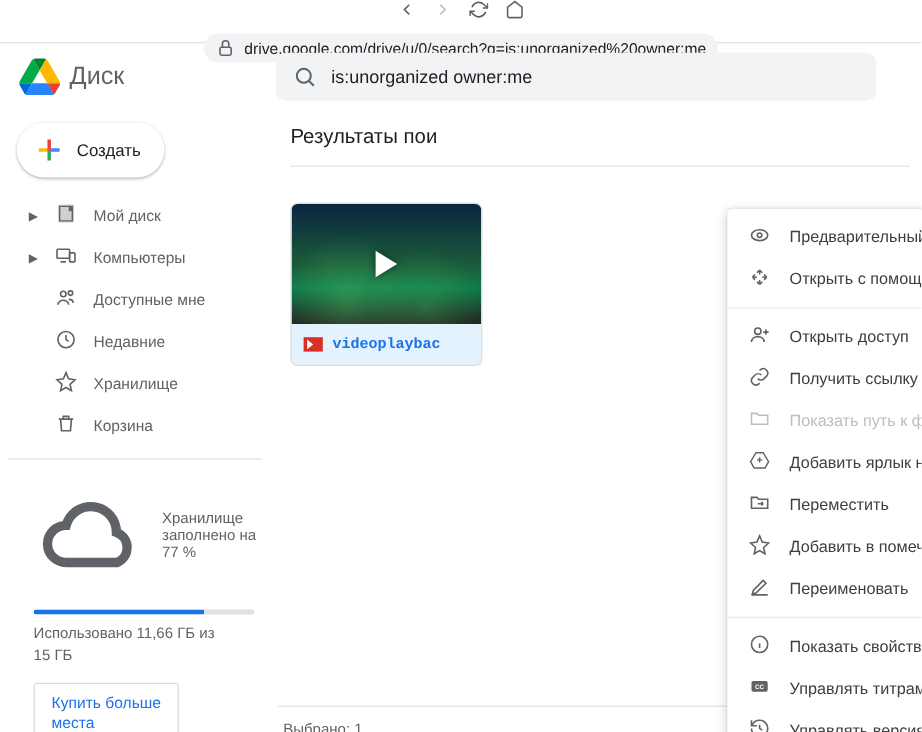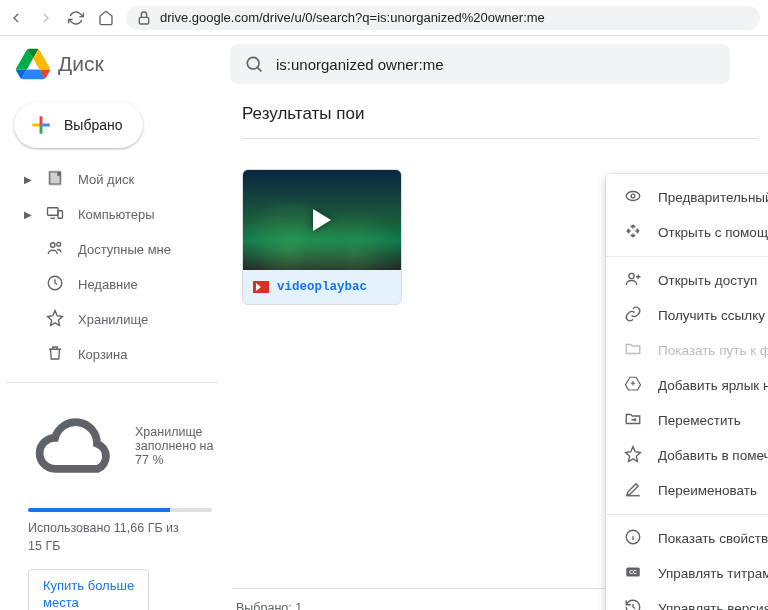--- a/index.html
+++ b/index.html
@@ -1,19 +1,19 @@
 <!DOCTYPE html>
 <html><head>
 <meta charset="utf-8">
 <style>
   * { box-sizing: border-box; margin: 0; padding: 0; }
   body { font-family: 'Segoe UI', Arial, sans-serif; font-size: 13px; color: #202124; background: #fff; width: 768px; height: 610px; overflow: hidden; }
   
   
-  .browser-bar { height: 36px; display: flex; align-items: center; padding: 0 8px; gap: 12px; border-bottom: 1px solid #e0e0e0; background: #fff; }
+  .browser-bar { height: 36px; display: flex; align-items: center; padding: 0 8px; gap: 12px; border-bottom: 1px solid #e0e0e0; background: #fff; flex-direction: column; }
   .browser-bar .nav-icons { display: flex; gap: 14px; align-items: center; color: #5f6368; }
   .browser-bar svg { width: 16px; height: 16px; }
   .addr-bar { flex: 1; display: flex; align-items: center; gap: 8px; background: #f1f3f4; border-radius: 14px; padding: 4px 10px; font-size: 13px; color: #202124; }
   .addr-lock { width: 14px; height: 14px; color: #5f6368; }
   
   
   .app-header { display: flex; align-items: center; padding: 8px 16px; gap: 14px; }
   .logo-wrap { display: flex; align-items: center; gap: 8px; width: 200px; }
   .drive-logo { width: 34px; height: 34px; }
   .logo-text { font-size: 21px; color: #5f6368; }
@@ -110,21 +110,21 @@
 <div class="layout">
 
   <div class="sidebar">
     <div class="create-btn">
       <svg class="plus-icon" viewBox="0 0 36 36">
           <path fill="#34A853" d="M16 16v14h4V20z"></path>
           <path fill="#4285F4" d="M30 16H20l-4 4h14z"></path>
           <path fill="#FBBC05" d="M6 16v4h10l4-4z"></path>
           <path fill="#EA4335" d="M20 16V6h-4v14z"></path>
         </svg>
-      <span>Выбрано</span>
+      <span>Создать</span>
     </div>
     <ul class="nav-list" id="nav-list">
         <li class="nav-item">
           <span class="expand">▶</span>
           <span><svg viewBox="0 0 24 24" fill="currentColor">
               <path d="M19 2H5a2 2 0 00-2 2v16a2 2 0 002 2h14a2 2 0 002-2V4a2 2 0 00-2-2zM5 4h14v6l-2-1-2 1V4H5z" opacity="0.3"></path>
               <path d="M15 4v6l2-1 2 1V4h-4z"></path>
               <path d="M5 4h14v16H5z" fill="none" stroke="currentColor" stroke-width="1.5"></path>
             </svg></span>
           <span>Мой диск</span>

